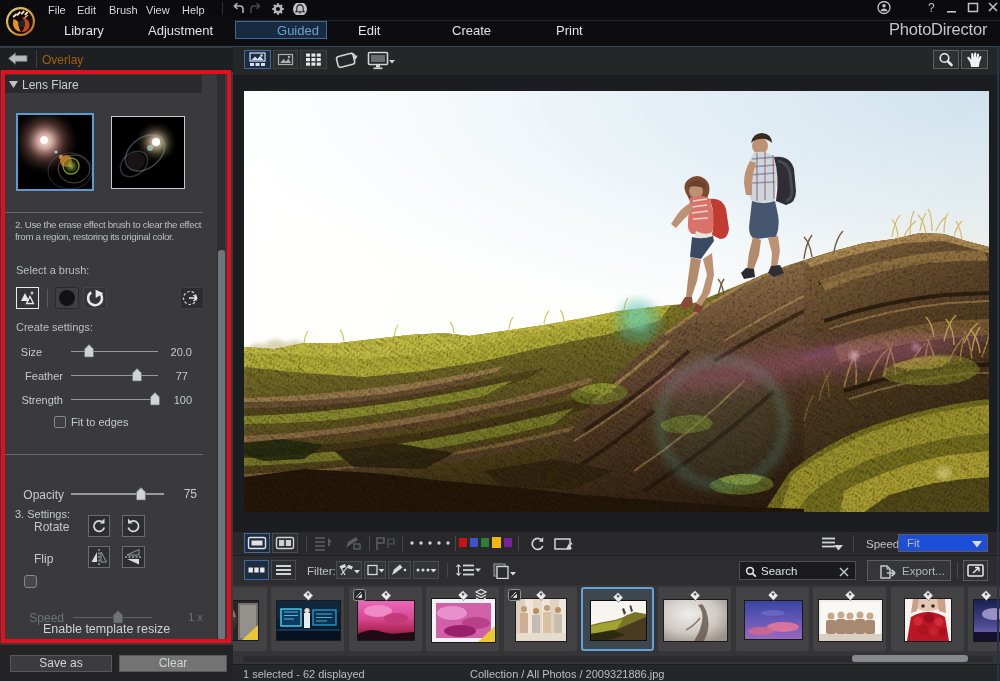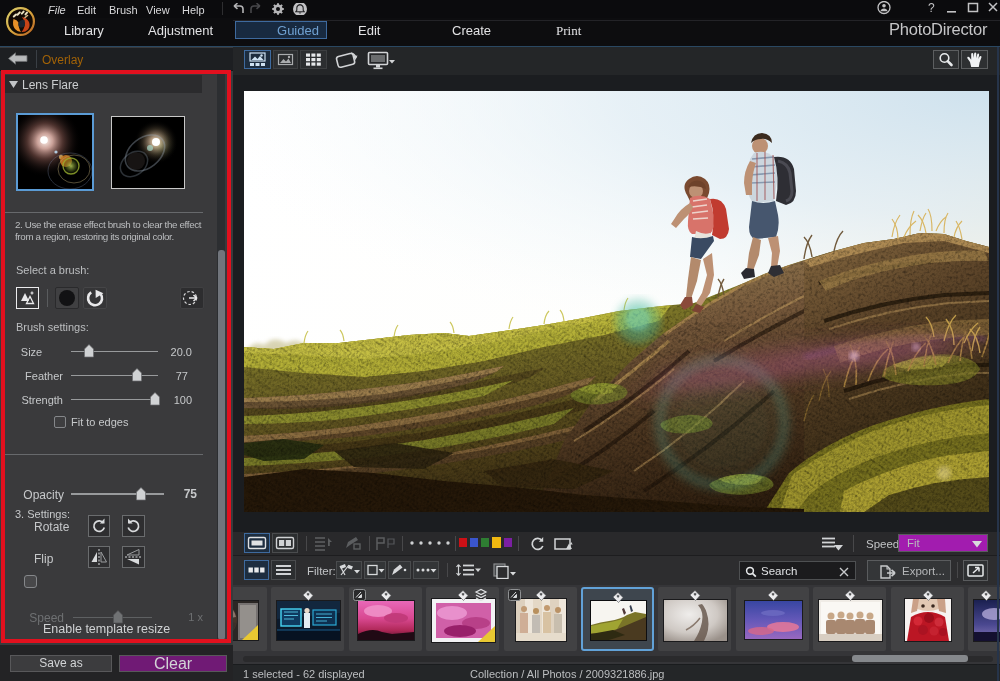--- a/index.html
+++ b/index.html
@@ -28,21 +28,21 @@
   <path d="M14.5,17.5 Q17,14 20.5,15 Q21.5,18 20.8,21 Q18,23.5 15.2,22 Q14.2,20 14.5,17.5 Z" fill="#1a2430"></path>
   <g stroke="#e8e0c0" stroke-width="2" stroke-linecap="round">
     <path d="M9.8,11.5 L12,9.5"></path>
     <path d="M13.5,9.8 L15.8,7.4"></path>
     <path d="M17.8,8.6 L19.6,6.6"></path>
     <path d="M21.5,9.4 L23,7.6"></path>
   </g>
   <path d="M21,12.5 L23.5,10.5" stroke="#d8b888" stroke-width="1.6" stroke-linecap="round"></path>
 </svg>
 
-<div class="abs txt" style="left:48px;top:4px;color:#d8d8da;font-style:italic;">File</div>
+<div class="abs txt" style="left:48px;top:4px;color:#d8d8da;">File</div>
 <div class="abs txt" style="left:77px;top:4px;color:#d8d8da;">Edit</div>
 <div class="abs txt" style="left:109px;top:4px;color:#d8d8da;">Brush</div>
 <div class="abs txt" style="left:146px;top:4px;color:#d8d8da;">View</div>
 <div class="abs txt" style="left:182px;top:4px;color:#d8d8da;">Help</div>
 
 <div class="abs" style="left:222px;top:2px;width:1px;height:13px;background:#2e2e30;"></div>
 
 <svg class="abs" style="left:231px;top:3px;" width="76" height="12" viewBox="0 0 76 12">
   <path d="M12,10 L12,6 Q12,3 9,3 L3,3 M3,3 L6.5,0.2 M3,3 L6.5,5.8" fill="none" stroke="#b4b4b6" stroke-width="1.6"></path>
   <path d="M20,10 L20,6 Q20,3 23,3 L29,3 M29,3 L25.5,0.2 M29,3 L25.5,5.8" fill="none" stroke="#47474a" stroke-width="1.6"></path>
@@ -71,21 +71,21 @@
   <path d="M113,2 l8,8 M121,2 l-8,8" stroke="#c2c2c4" stroke-width="1.5"></path>
 </svg>
 
 <div class="abs" style="left:0;top:18px;width:1000px;height:28px;background:#0d0d0f;"></div>
 <div class="abs" style="left:233px;top:20px;width:767px;height:1px;background:#232327;"></div>
 <div class="abs" style="left:0;top:21px;width:1000px;height:18px;font-size:13px;color:#e2e2e4;">
   <span class="abs" style="left:64px;top:2px;">Library</span>
   <span class="abs" style="left:148px;top:2px;">Adjustment</span>
   <span class="abs" style="left:358px;top:2px;">Edit</span>
   <span class="abs" style="left:452px;top:2px;">Create</span>
-  <span class="abs" style="left:556px;top:2px;font-family:Liberation Serif, serif;">Print</span>
+  <span class="abs" style="left:556px;top:2px;">Print</span>
 </div>
 <div class="abs" style="left:235px;top:21px;width:90px;height:16px;background:#182a40;border:1px solid #3e6a9e;">
   <span class="abs" style="left:0;top:1px;width:90px;text-align:center;font-size:13px;color:#6fa0d0;margin-left:17px;">Guided</span>
 </div>
 
 <div class="abs" style="left:889px;top:20px;width:108px;font-size:16.5px;color:#c6c6c8;letter-spacing:-0.2px;">PhotoDirector</div>
 
 <div class="abs" style="left:0;top:46px;width:1000px;height:1.5px;background:#2a4862;"></div>
 
 <div class="abs" style="left:0;top:47px;width:233px;height:634px;background:#3a3a3c;"></div>
@@ -180,21 +180,21 @@
     <path d="M13.5,1 L18.5,8 L9.5,8.2 Z" fill="#e8e8ea" transform="rotate(-30 14 5)"></path>
   </svg>
 </div>
 <div class="abs" style="left:180px;top:287px;width:24px;height:22px;background:#2d2d2f;border:1px solid #404042;box-sizing:border-box;border-radius:2px;">
   <svg width="22" height="20" viewBox="0 0 22 20">
     <circle cx="9" cy="10" r="6.5" fill="none" stroke="#d8d8da" stroke-width="1.2" stroke-dasharray="2.5 2"></circle>
     <path d="M8,10 L16,10 M16,10 L12.5,7 M16,10 L12.5,13" stroke="#e8e8ea" stroke-width="1.6" fill="none"></path>
   </svg>
 </div>
 
-<div class="abs txt" style="left:16px;top:321px;color:#bcbec0;">Brush settings:</div>
+<div class="abs txt" style="left:16px;top:321px;color:#bcbec0;">Create settings:</div>
 
 <div class="abs txt" style="left:0;top:346px;width:63px;text-align:center;color:#c6c8ca;">Size</div>
 <div class="abs" style="left:71px;top:350.5px;width:87px;height:1.5px;background:#989a9c;"></div>
 <svg class="abs" style="left:84px;top:344px;" width="10" height="14" viewBox="0 0 10 14">
     <path d="M5,0.5 L9.5,5 L9.5,13 L0.5,13 L0.5,5 Z" fill="#d0d2d4" stroke="#6a6c6e" stroke-width="0.7"></path>
   </svg>
 <div class="abs txt" style="left:160px;top:346px;width:32px;text-align:right;color:#c6c8ca;">20.0</div>
 
 <div class="abs txt" style="left:0;top:370px;width:63px;text-align:right;color:#c6c8ca;">Feather</div>
 <div class="abs" style="left:71px;top:374.5px;width:87px;height:1.5px;background:#989a9c;"></div>
@@ -215,21 +215,21 @@
 
 <div class="abs" style="left:5px;top:454px;width:198px;height:1px;background:#67696c;"></div>
 
 <div class="abs txt" style="left:15px;top:468px;color:#c6c8ca;margin-top:40px;">3. Settings:</div>
 
 <div class="abs txt" style="left:0;top:488px;width:64px;text-align:right;font-size:12px;color:#c6c8ca;">Opacity</div>
 <div class="abs" style="left:71px;top:493px;width:93px;height:1.5px;background:#989a9c;"></div>
 <svg class="abs" style="left:136px;top:486.5px;" width="10" height="14" viewBox="0 0 10 14">
     <path d="M5,0.5 L9.5,5 L9.5,13 L0.5,13 L0.5,5 Z" fill="#d0d2d4" stroke="#6a6c6e" stroke-width="0.7"></path>
   </svg>
-<div class="abs txt" style="left:165px;top:487px;width:32px;text-align:right;font-size:12px;color:#c6c8ca;font-weight:bold;">75</div>
+<div class="abs txt" style="left:165px;top:487px;width:32px;text-align:right;font-size:12px;color:#c6c8ca;">75</div>
 
 <div class="abs txt" style="left:34px;top:520px;font-size:12px;color:#c6c8ca;">Rotate</div>
 <div class="abs" style="left:88px;top:515px;width:22px;height:22px;background:#2e2e30;border:1px solid #6a6c6e;box-sizing:border-box;">
   <svg width="20" height="20" viewBox="0 0 20 20">
     <path d="M14.5,7 A5.3,5.3 0 1 0 15.3,11.5" fill="none" stroke="#d8dadc" stroke-width="1.7"></path>
     <path d="M15.5,2.5 L15.5,7.5 L10.8,7.5 Z" fill="#d8dadc"></path>
   </svg>
 </div>
 <div class="abs" style="left:122px;top:515px;width:23px;height:22px;background:#2e2e30;border:1px solid #6a6c6e;box-sizing:border-box;">
   <svg width="21" height="20" viewBox="0 0 21 20">
@@ -262,21 +262,21 @@
 <svg class="abs" style="left:113px;top:610px;" width="10" height="14" viewBox="0 0 10 14">
     <path d="M5,0.5 L9.5,5 L9.5,13 L0.5,13 L0.5,5 Z" fill="#707274" stroke="#505254" stroke-width="0.7"></path>
   </svg>
 <div class="abs txt" style="left:175px;top:611px;width:28px;text-align:right;font-size:11px;color:#6e7072;">1 x</div>
 
 <div class="abs" style="left:217px;top:70px;width:8px;height:572px;background:#2c2e31;"></div>
 <div class="abs" style="left:217.5px;top:250px;width:7px;height:390px;background:#71757c;border-radius:3px;"></div>
 
 <div class="abs" style="left:0;top:645px;width:233px;height:36px;background:#232325;"></div>
 <div class="abs" style="left:10px;top:655px;width:102px;height:17px;background:#3c3c3e;border:1px solid #58585a;box-sizing:border-box;text-align:center;font-size:12px;color:#d2d4d6;line-height:15px;">Save as</div>
-<div class="abs" style="left:119px;top:655px;width:108px;height:17px;background:#701a75;border:1px solid #58585a;box-sizing:border-box;text-align:center;font-size:16px;color:#d2d4d6;line-height:15px;">Clear</div>
+<div class="abs" style="left:119px;top:655px;width:108px;height:17px;background:#737373;border:1px solid #58585a;box-sizing:border-box;text-align:center;font-size:12px;color:#d2d4d6;line-height:15px;">Clear</div>
 
 <div class="abs" style="left:0.5px;top:70px;width:230px;height:573px;border:4px solid #e2101e;box-sizing:border-box;pointer-events:none;z-index:50;"></div>
 
 <div class="abs" style="left:997px;top:47px;width:2px;height:634px;background:#26344a;z-index:40;"></div>
 
 <div class="abs" style="left:233px;top:47px;width:767px;height:485px;background:#1b1d20;"></div>
 
 <div class="abs" style="left:233px;top:47px;width:767px;height:28px;background:#242628;"></div>
 
 <div class="abs" style="left:244px;top:50px;width:27px;height:19px;background:#1d2d3f;border:1px solid #3e6a9e;box-sizing:border-box;">
@@ -654,21 +654,21 @@
 <svg class="abs" style="left:820px;top:536px;" width="24" height="15" viewBox="0 0 24 15">
   <g stroke="#d2d4d6" stroke-width="1.8">
       <line x1="2" y1="2.5" x2="15" y2="2.5"></line>
       <line x1="2" y1="6.5" x2="15" y2="6.5"></line>
       <line x1="2" y1="10.5" x2="15" y2="10.5"></line>
     </g>
   <path d="M14,9 L23,9 L18.5,14.5 Z" fill="#d2d4d6"></path>
 </svg>
 <div class="abs" style="left:853px;top:535px;width:1px;height:17px;background:#48484a;"></div>
 <div class="abs txt" style="left:866px;top:538px;font-size:11.5px;color:#c2c4c6;">Speed:</div>
-<div class="abs" style="left:898px;top:534px;width:90px;height:18px;background:#a21caf;border:1px solid #5a5c5e;box-sizing:border-box;">
+<div class="abs" style="left:898px;top:534px;width:90px;height:18px;background:#1d4ed8;border:1px solid #5a5c5e;box-sizing:border-box;">
   <span class="abs" style="left:8px;top:2px;font-size:11.5px;color:#b8babc;">Fit</span>
   <svg class="abs" style="right:5px;top:6px;" width="10" height="7" viewBox="0 0 10 7">
       <path d="M0,0 L10,0 L5,6.5 Z" fill="#d8dadc"></path>
     </svg>
 </div>
 
 <div class="abs" style="left:233px;top:556px;width:767px;height:29px;background:#2d2d2f;"></div>
 
 <div class="abs" style="left:244px;top:560px;width:25px;height:20px;background:#1d2d3f;border:1px solid #3e6a9e;box-sizing:border-box;">
   <svg width="23" height="18" viewBox="0 0 23 18">

